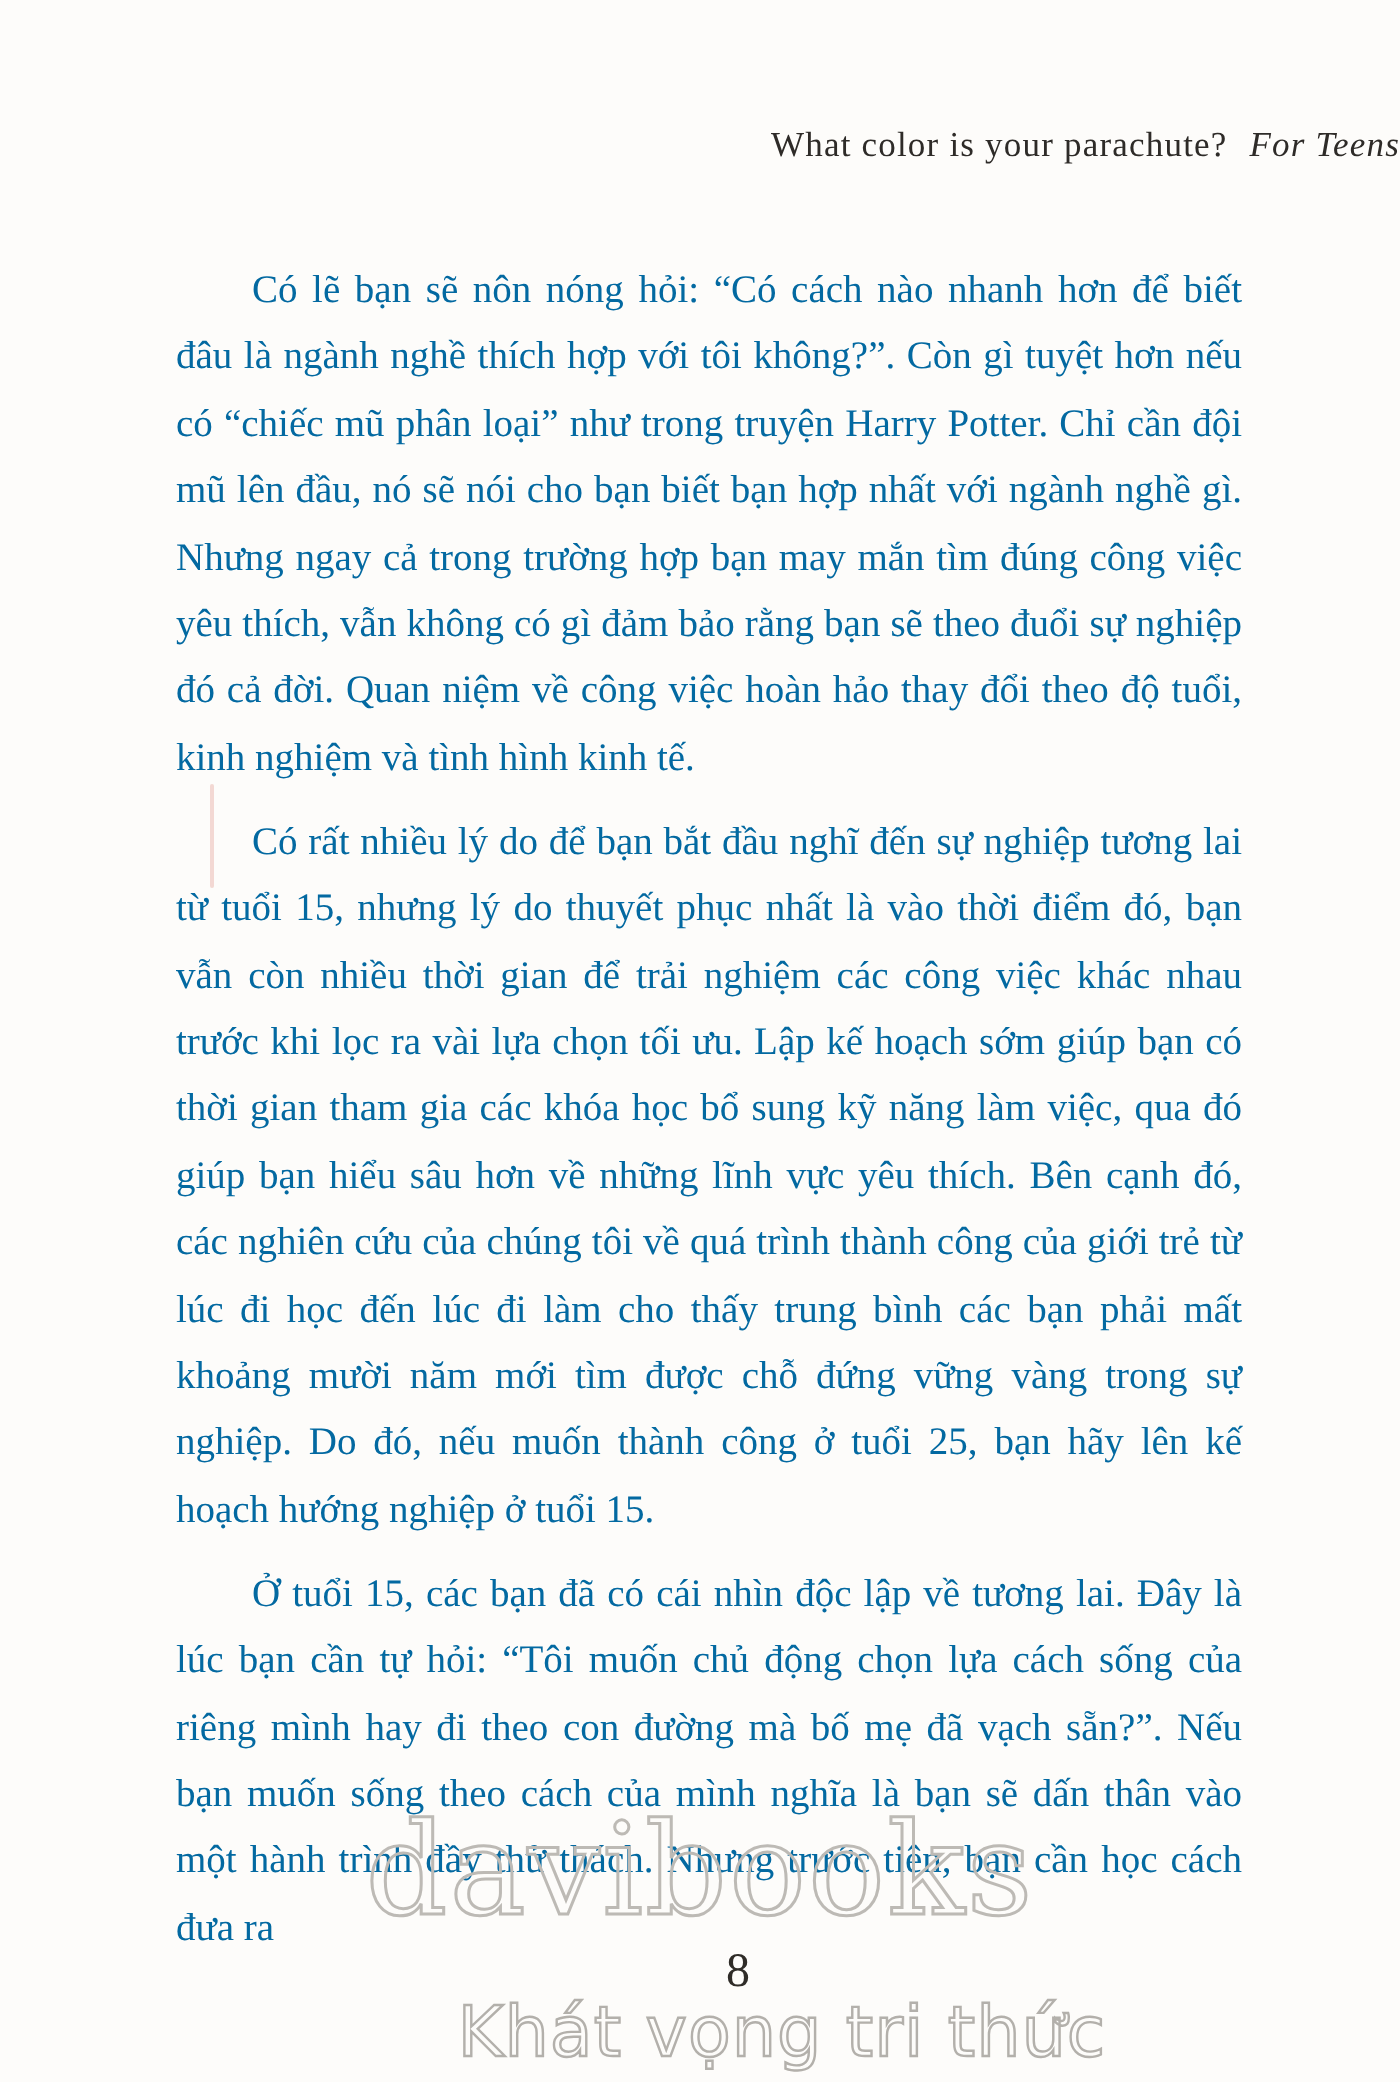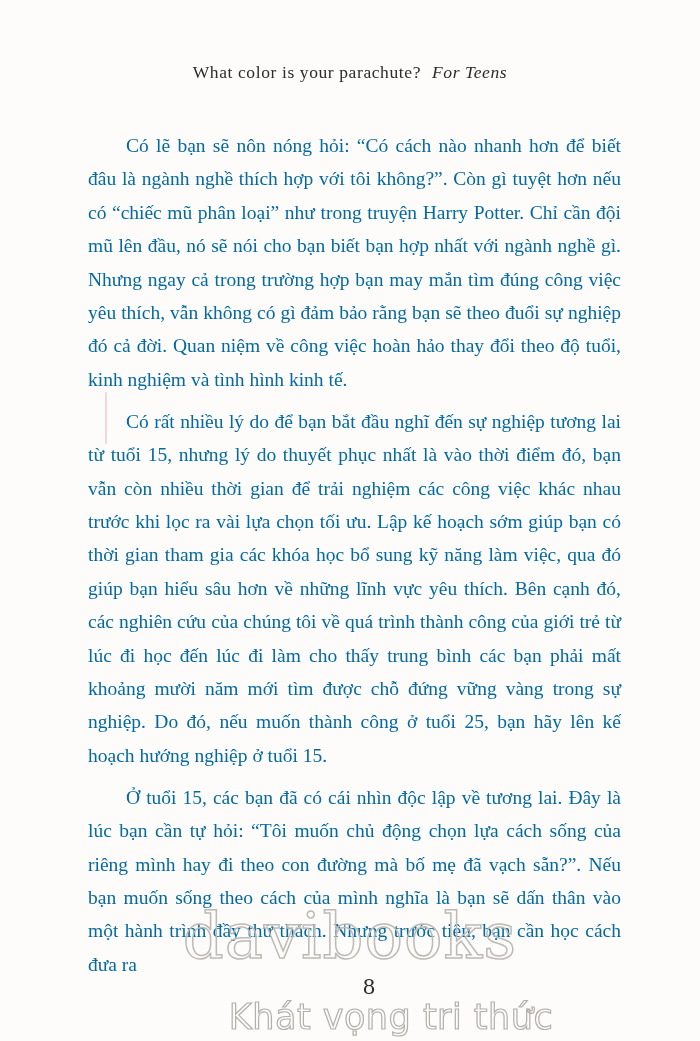--- a/index.html
+++ b/index.html
@@ -11,21 +11,21 @@
     background: #fdfcfa;
     overflow: hidden;
     font-family: "Liberation Serif", "DejaVu Serif", serif;
     color: #1c1a18;
   }
   .running-header {
     position: absolute;
     top: 62px;
     left: 0;
     width: 700px;
-    text-align: center;
+    text-align: right;
     font-size: 17.5px;
     letter-spacing: 0.6px;
     color: #2e2b28;
     white-space: nowrap;
   }
   .running-header .edition {
     font-style: italic;
     margin-left: 6px;
   }
   .body-text {

